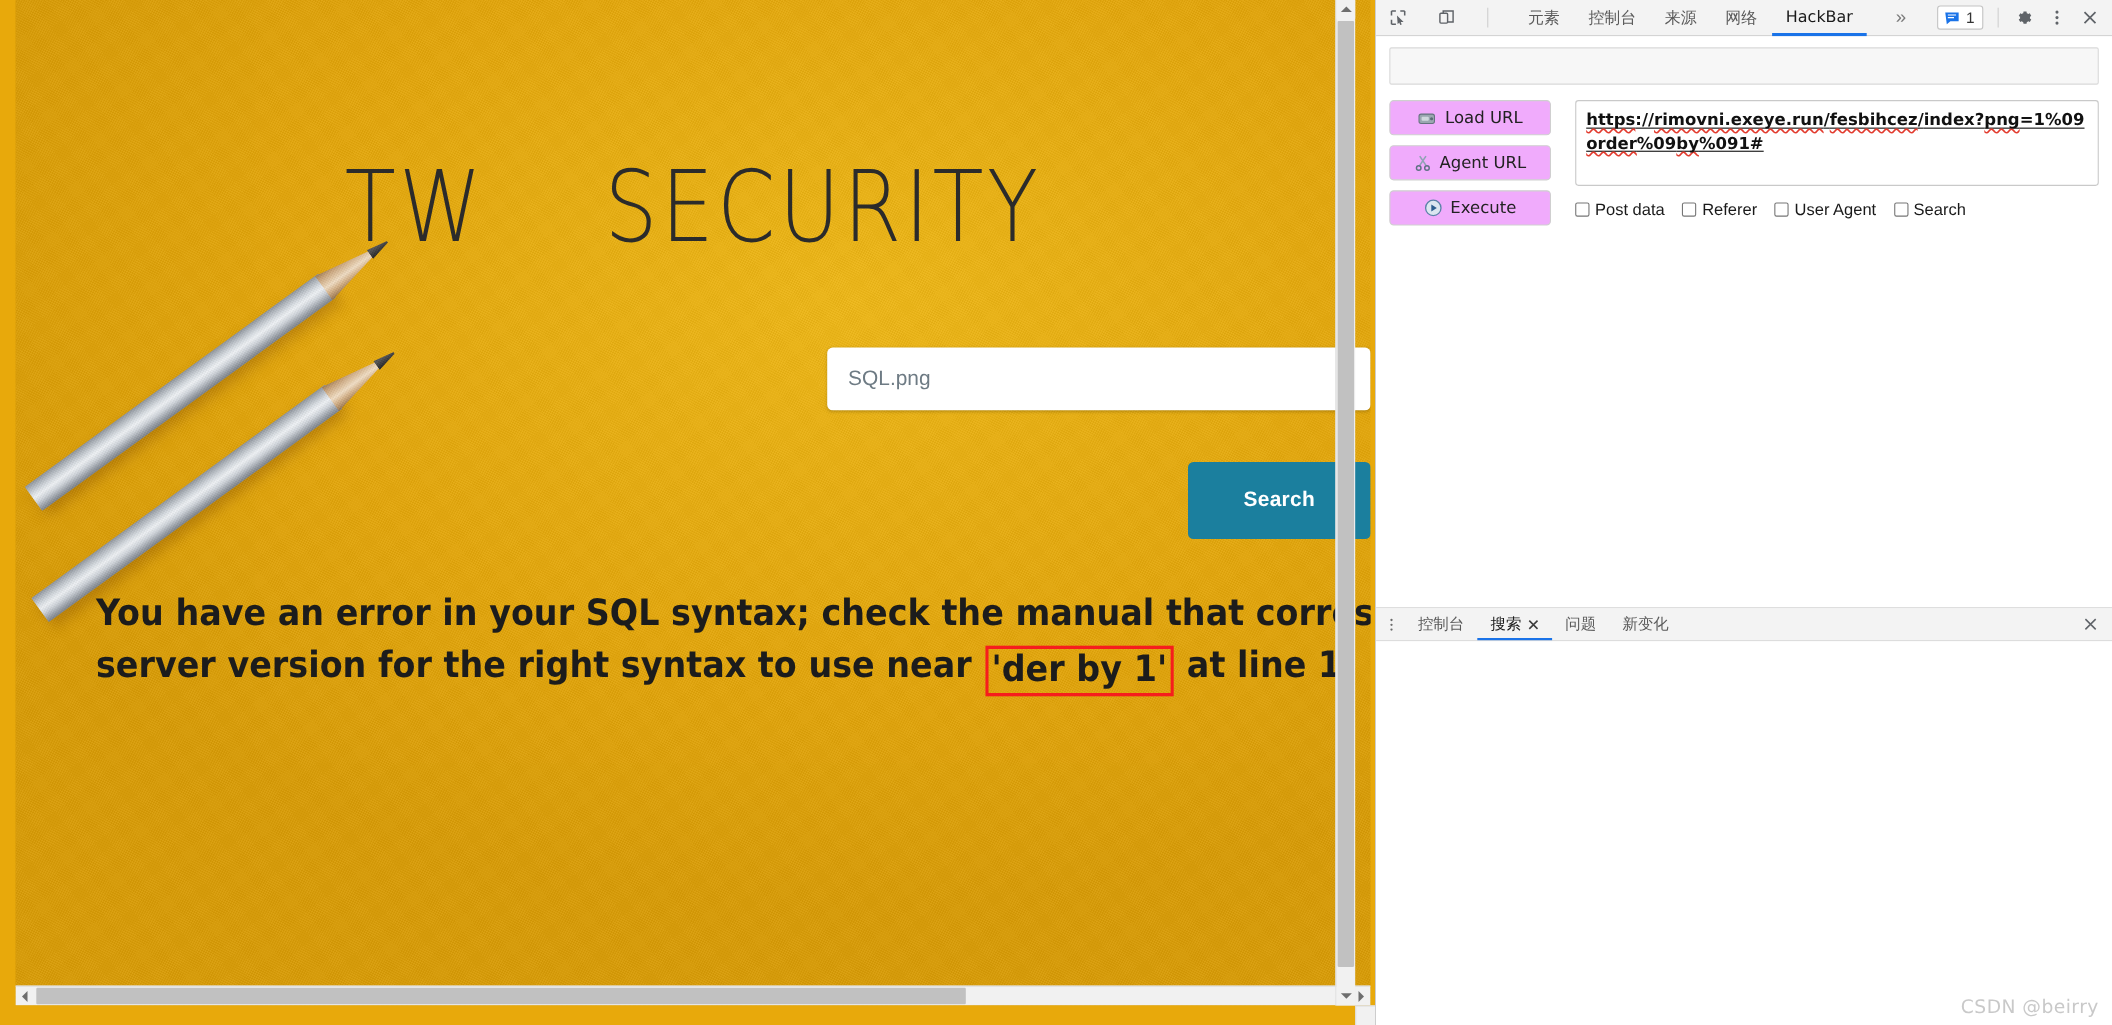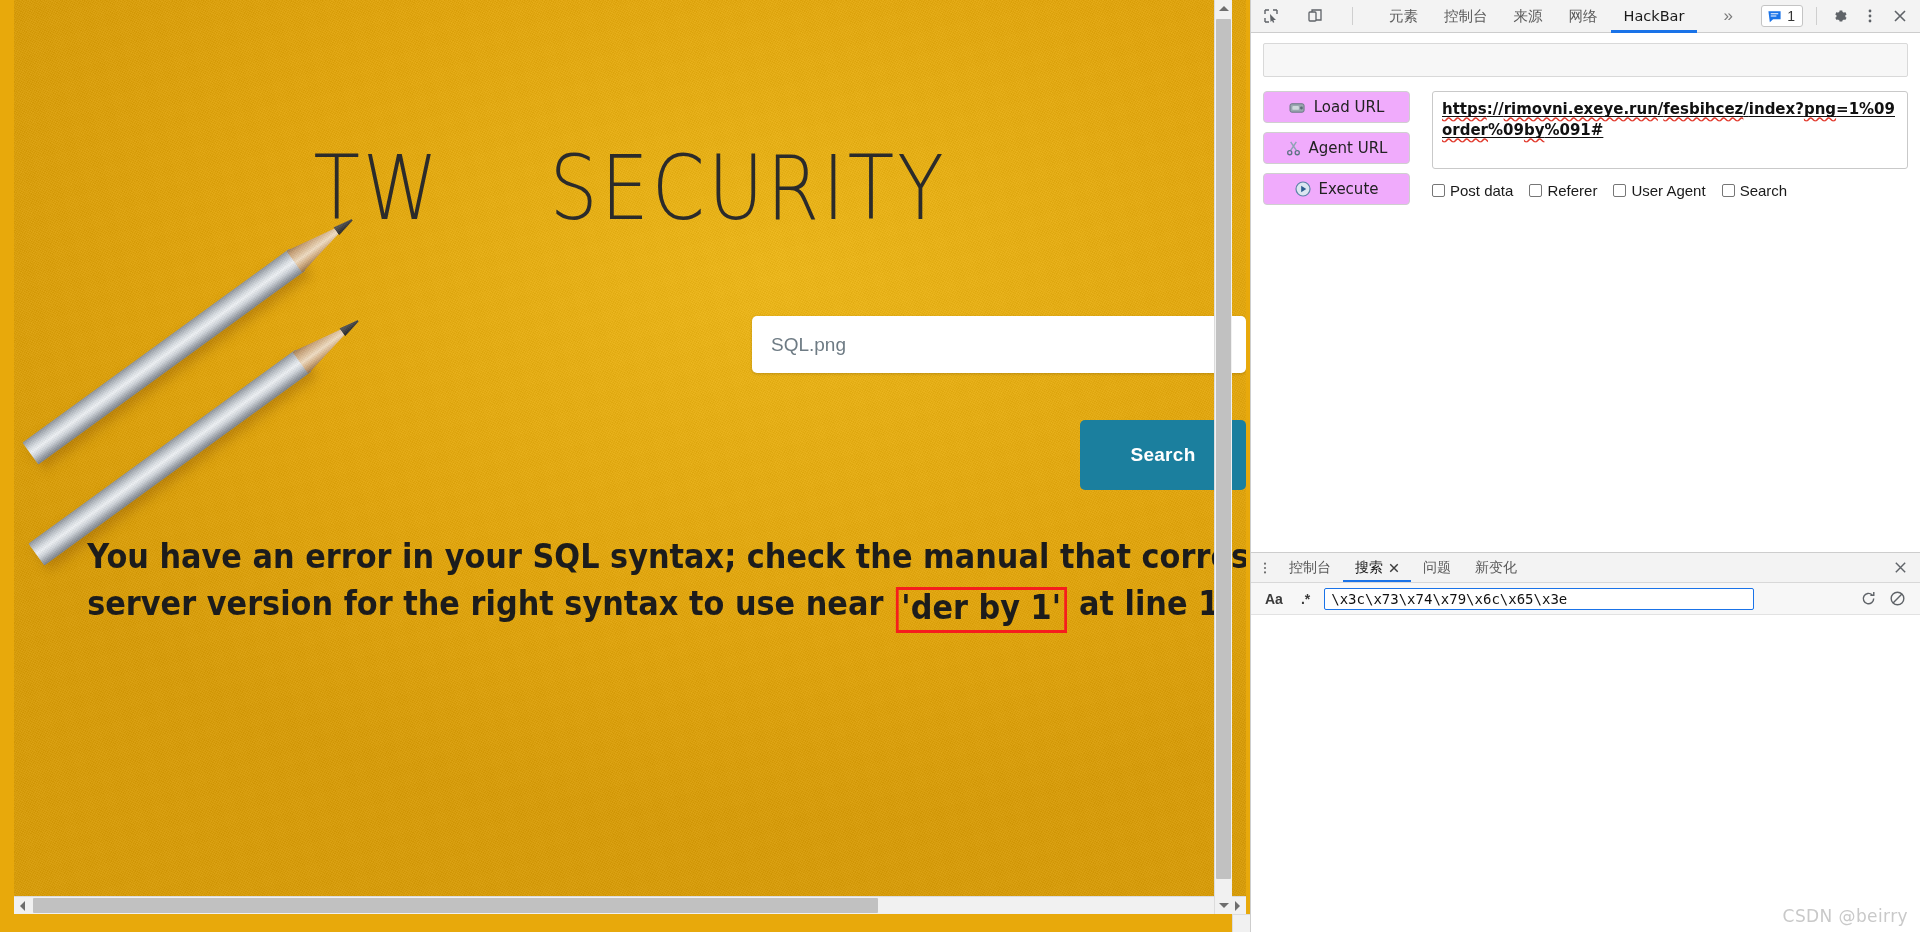--- a/index.html
+++ b/index.html
@@ -564,38 +564,19 @@
         <div class="drawer-tab">
           <span>新变化</span>
         </div>
         <div class="drawer-close">
           <svg width="15" height="15" viewBox="0 0 16 16">
             <path d="M3 3l10 10M13 3L3 13" stroke="#5f6368" stroke-width="1.5"></path>
           </svg>
         </div>
       </div>
 
-      <div class="search-bar">
-        <span class="sb-toggle">Aa</span>
-        <span class="sb-toggle">.*</span>
-        <input class="sb-input" type="text" value="\x3c\x73\x74\x79\x6c\x65\x3e" style="">
-        <div class="sb-icons">
-          <div class="sb-icon">
-            <svg width="17" height="17" viewBox="0 0 18 18">
-              <path d="M14.5 9a5.5 5.5 0 1 1-1.7-3.9" stroke="#5f6368" stroke-width="1.5" fill="none"></path>
-              <path d="M14.6 2v3.6h-3.6" stroke="#5f6368" stroke-width="1.5" fill="none"></path>
-            </svg>
-          </div>
-          <div class="sb-icon">
-            <svg width="17" height="17" viewBox="0 0 18 18">
-              <circle cx="9" cy="9" r="6.7" stroke="#5f6368" stroke-width="1.5" fill="none"></circle>
-              <path d="M4.3 13.7L13.7 4.3" stroke="#5f6368" stroke-width="1.5"></path>
-            </svg>
-          </div>
-        </div>
-      </div>
 
       <div class="search-results"></div>
     </div>
 
     <div class="watermark">CSDN @beirry</div>
   </div>
 </div>
 
 </body></html>

